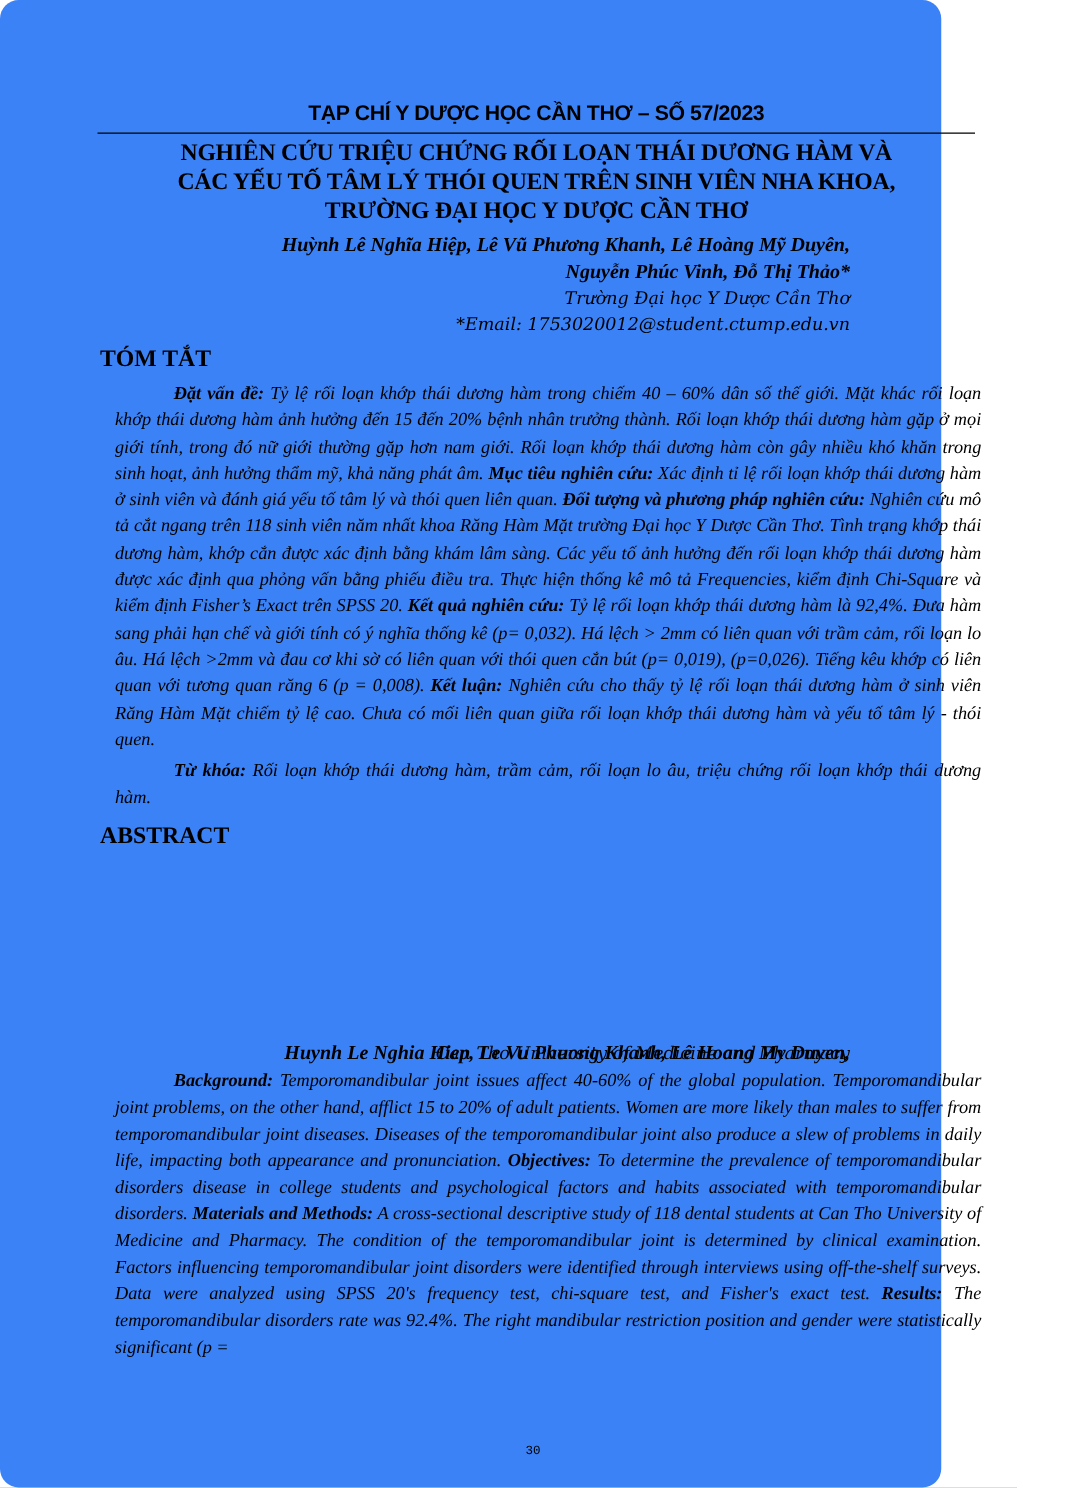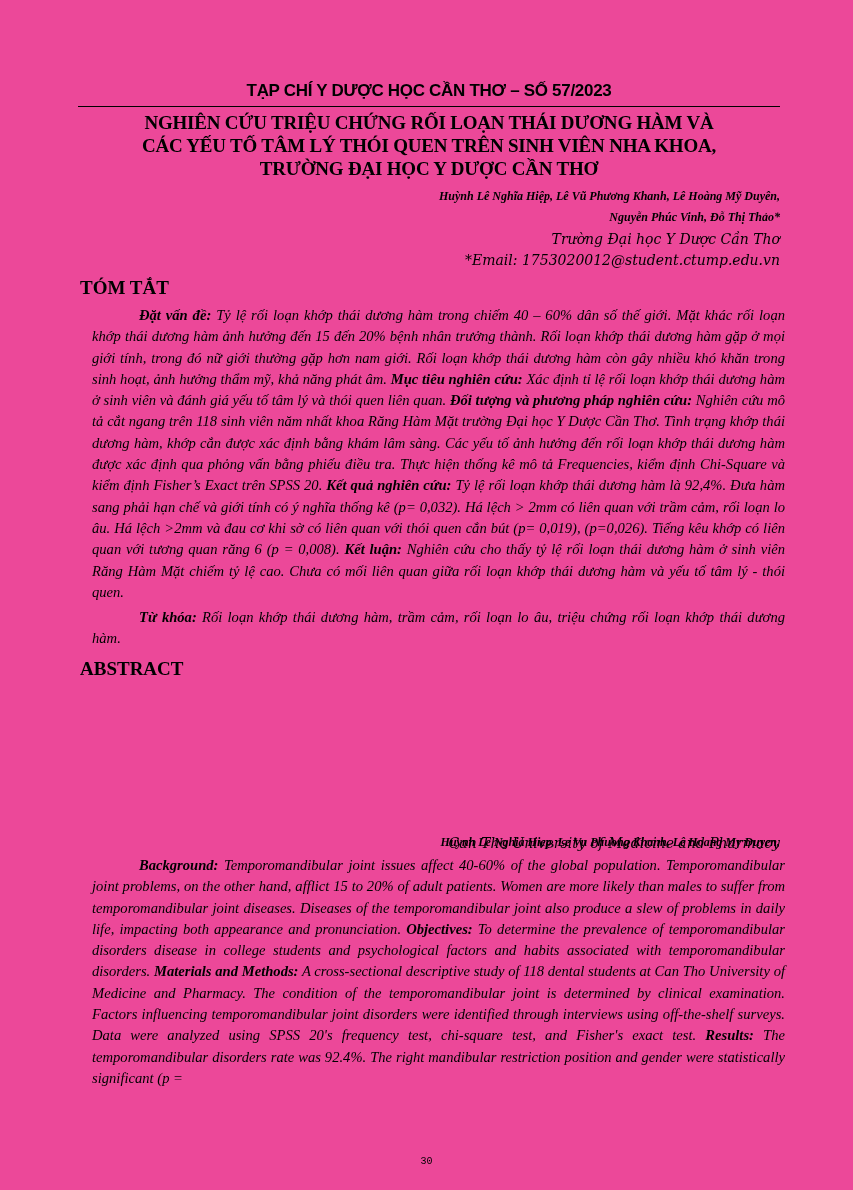--- a/index.html
+++ b/index.html
@@ -1,37 +1,37 @@
 <!DOCTYPE html>
 <html><head>
 <meta charset="utf-8">
 <style>
   html, body { margin: 0; padding: 0; background: #ffffff; }
   body { width: 853px; height: 1190px; position: relative; overflow: hidden; color: #000; }
-  .page { position: absolute; left: 0; top: 0; width: 853px; height: 1190px; background: #ec4899; }
+  .page { position: absolute; left: 0; top: 0; width: 753px; height: 1190px; background: #3b82f6; border-radius: 15px; }
 
   .journal-header {
     position: absolute; left: 78px; top: 80px; width: 702px;
     text-align: center;
     font-family: "Liberation Sans", sans-serif; font-weight: bold;
     font-size: 17px; letter-spacing: -0.3px; line-height: 22px;
   }
   .header-rule { position: absolute; left: 78px; top: 106px; width: 702px; height: 0; border-top: 1.5px solid #000; }
 
   .title {
     position: absolute; left: 78px; top: 111px; width: 702px; text-align: center;
     font-family: "Liberation Serif", serif; font-weight: bold; font-size: 19px; line-height: 23px;
     letter-spacing: -0.2px;
   }
   .title div { white-space: nowrap; }
 
   .authors {
     position: absolute; right: 73px; top: 186px; text-align: right;
     font-family: "Liberation Serif", serif; font-style: italic; font-weight: bold;
-    font-size: 12px; line-height: 21px;
+    font-size: 16px; line-height: 21px;
   }
   .affil {
     position: absolute; right: 73px; text-align: right;
     font-family: "DejaVu Serif", serif; font-style: italic; font-size: 14px; line-height: 21px;
   }
 
   .section-heading {
     position: absolute; left: 80px;
     font-family: "Liberation Serif", serif; font-weight: bold; font-size: 19px; line-height: 22px;
   }

